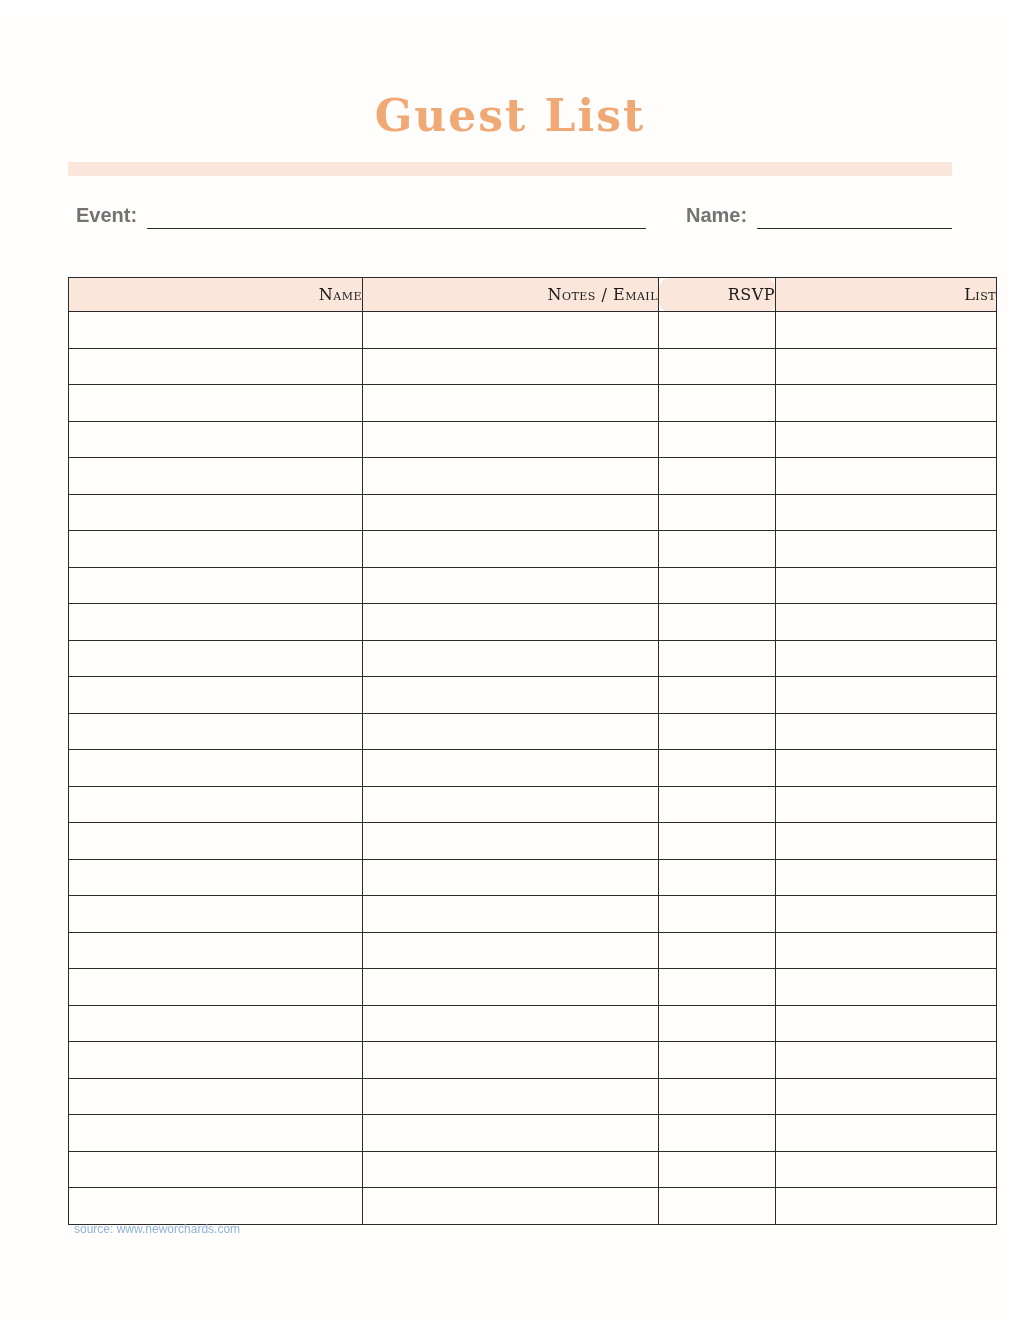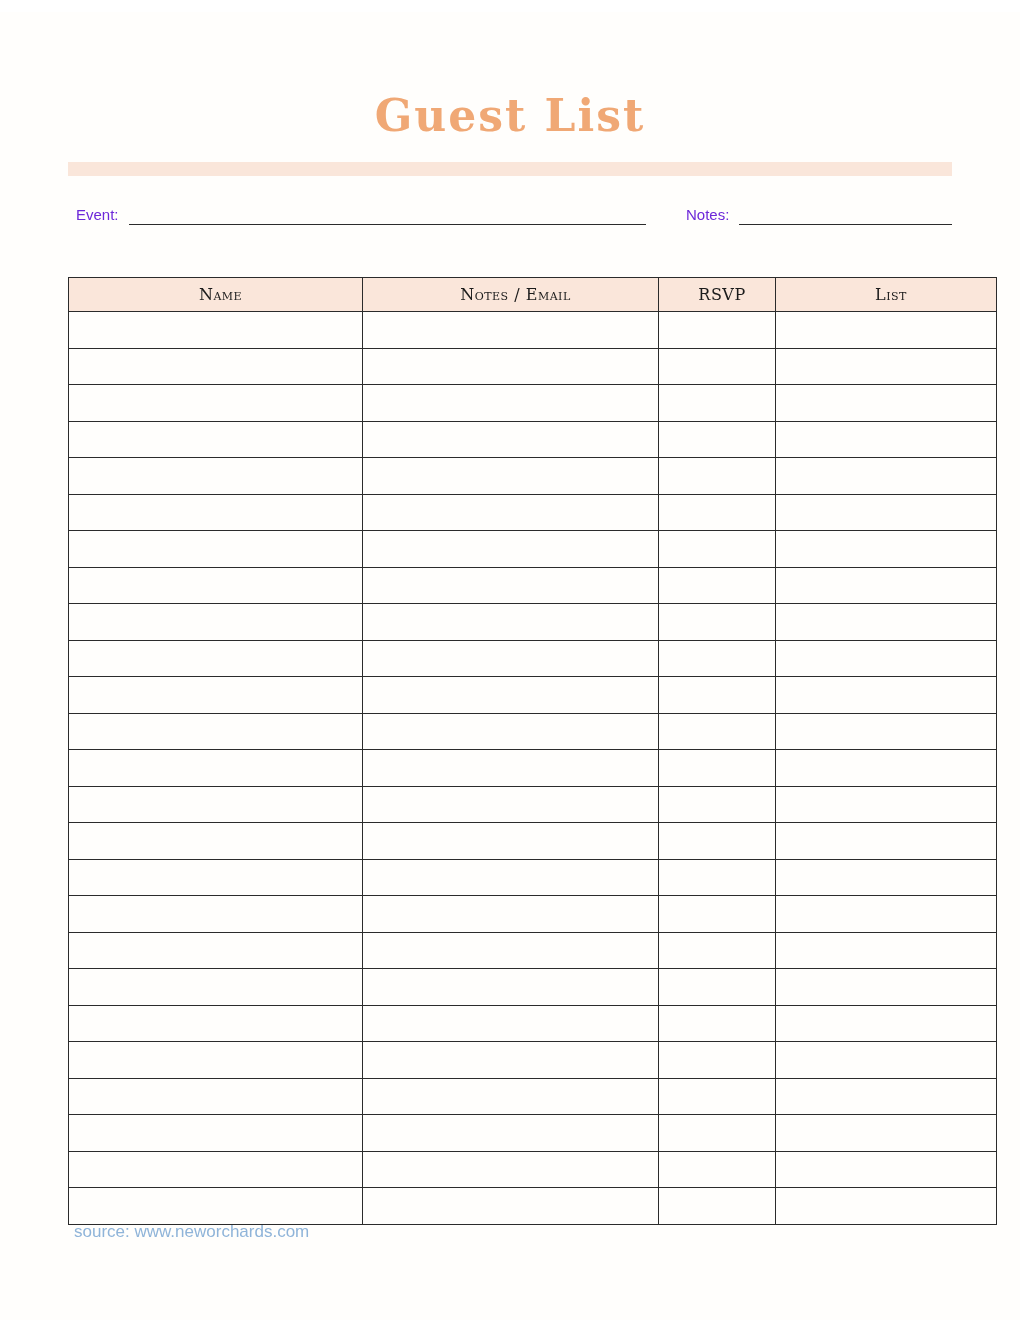--- a/index.html
+++ b/index.html
@@ -56,23 +56,23 @@
 
   .field {
     position: absolute;
     display: flex;
     align-items: flex-end;
   }
   .field.event { left: 8px; top: 0; width: 570px; }
   .field.date  { left: 618px; top: 0; width: 266px; }
 
   .field-label {
-    font-size: 15px;
-    font-weight: normal;
-    color: #6d28d9;
+    font-size: 20px;
+    font-weight: bold;
+    color: #737373;
     padding-bottom: 2px;
     white-space: nowrap;
   }
 
   .field-line {
     flex: 1 1 auto;
     margin-left: 10px;
     height: 20px;
     border-bottom: 1.6px solid #2b2b2b;
   }
@@ -93,60 +93,60 @@
   table.guest-table th,
   table.guest-table td {
     border: 1.2px solid #2b2b2b;
     padding: 0;
     height: 35.5px;
   }
 
   table.guest-table th {
     background: #fae6da;
     height: 33px;
-    text-align: center;
+    text-align: right;
     padding-left: 10px;
     font-family: "DejaVu Serif", serif;
     font-size: 16px;
     font-weight: normal;
     letter-spacing: 0.5px;
     color: #1b1b1b;
     font-variant: small-caps;
   }
 
   th.col-name  { width: 283px; }
   th.col-phone { width: 285px; }
-  th.col-rsvp  { width: 106px; text-align: center; padding-left: 0; }
+  th.col-rsvp  { width: 106px; text-align: center; padding-left: 0; border-radius: 11px; }
   th.col-notes { width: 210px; }
 
   .source {
     position: absolute;
     left: 74px;
     top: 1210px;
-    font-size: 17px;
+    font-size: 12px;
     color: #8fb4d9;
     font-family: "Liberation Sans", sans-serif;
   }
 </style>
 </head>
 <body>
 
 <div class="page">
 
   <div class="title">Guest List</div>
 
   <div class="title-rule"></div>
 
   <div class="fields">
     <div class="field event">
       <span class="field-label">Event:</span>
       <span class="field-line"></span>
     </div>
     <div class="field date">
-      <span class="field-label">Notes:</span>
+      <span class="field-label">Name:</span>
       <span class="field-line"></span>
     </div>
   </div>
 
   <div class="table-wrap">
     <table class="guest-table">
       <thead>
         <tr>
           <th class="col-name">Name</th>
           <th class="col-phone">Notes / Email</th>

